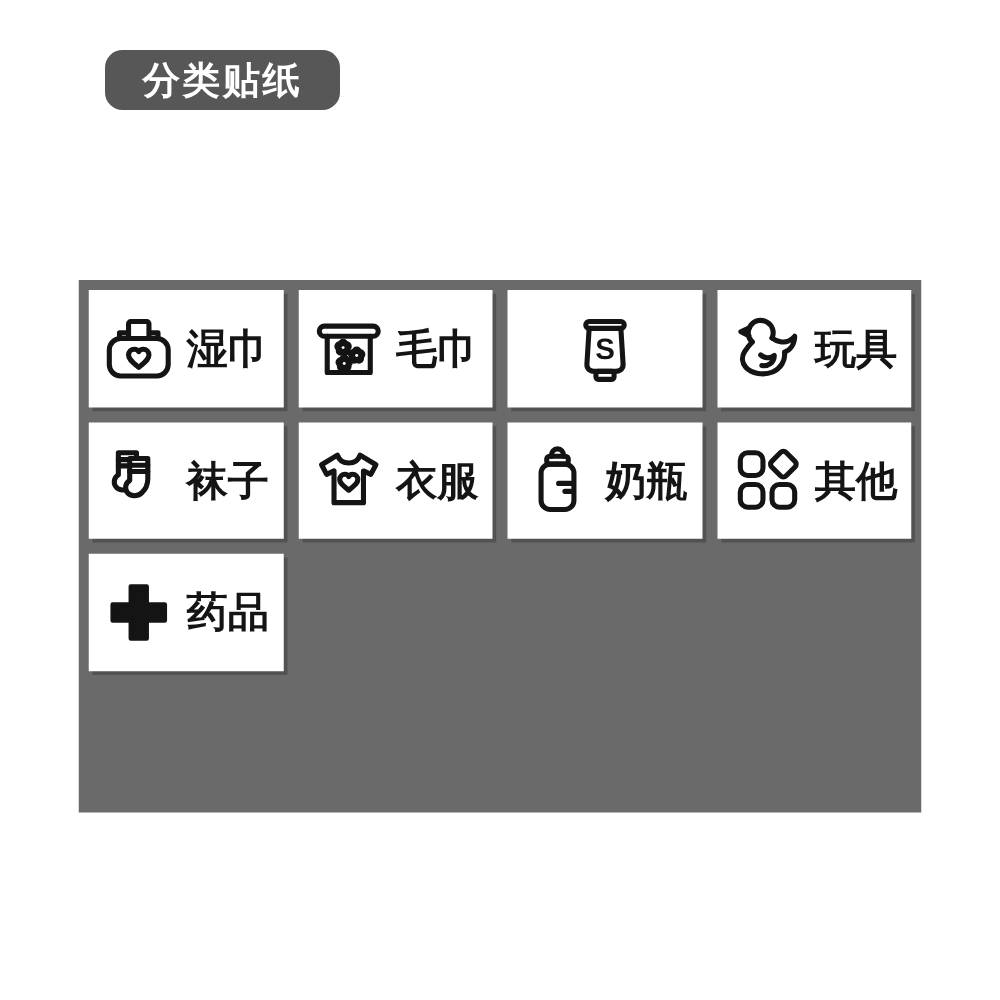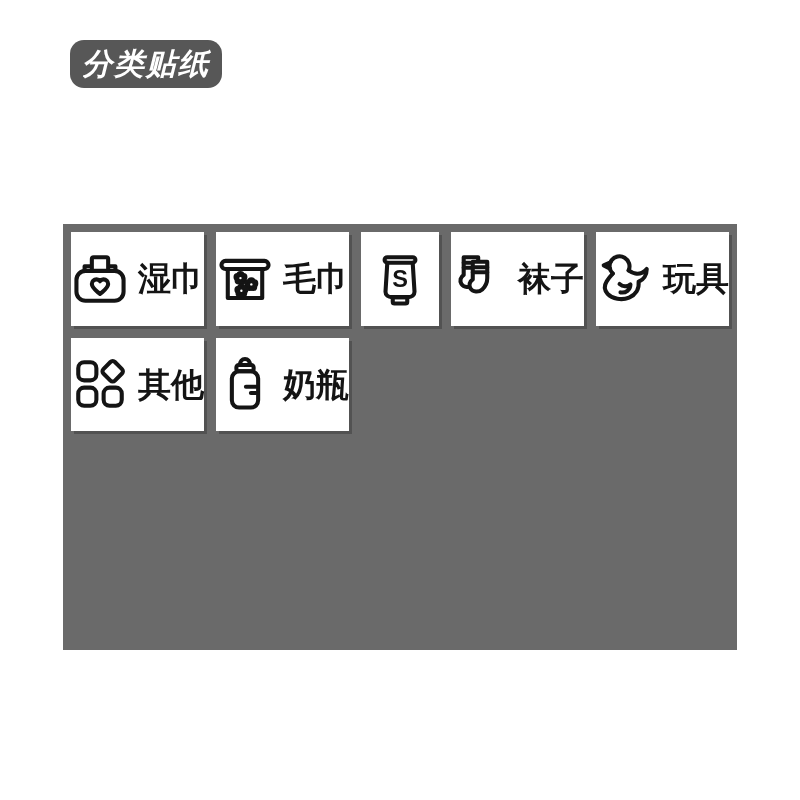--- a/index.html
+++ b/index.html
@@ -5,29 +5,29 @@
   :root{
     --page_bg:#ffffff; --badge_bg:#575757; --badge_text:#ffffff;
     --panel_bg:#6a6a6a; --cell_bg:#ffffff; --ink:#141414;
   }
   html,body{margin:0;padding:0;}
   body{
     width:800px;height:800px;position:relative;background:var(--page_bg);
     font-family:"Liberation Sans","DejaVu Sans",sans-serif;overflow:hidden;
   }
   .badge{
-    position:absolute;left:70px;top:40px;height:48px;
-    display:inline-flex;align-items:center;padding:0 12px;
+    position:absolute;left:84px;top:40px;height:48px;
+    display:inline-flex;align-items:center;padding:0 30px;
     background:var(--badge_bg);color:var(--badge_text);
-    border-radius:14px;font-size:30px;font-weight:700;letter-spacing:2px;font-style:italic;
+    border-radius:14px;font-size:30px;font-weight:700;letter-spacing:2px;
   }
   .panel{
     position:absolute;left:63px;top:224px;width:674px;height:426px;
     background:var(--panel_bg);box-sizing:border-box;padding:8px;
-    display:grid;grid-template-columns:repeat(5,1fr);grid-template-rows:repeat(4,1fr);
+    display:grid;grid-template-columns:repeat(4,1fr);grid-template-rows:repeat(4,1fr);
     gap:12px;
   }
   .cell{
     background:var(--cell_bg);display:flex;align-items:center;justify-content:center;
     gap:9px;box-shadow:3px 3px 0 rgba(0,0,0,0.22);
   }
   .label{font-size:33px;font-weight:700;color:var(--ink);white-space:nowrap;line-height:1;}
   .icon{width:58px;height:58px;flex:none;display:block;}
   .icon .s  {stroke:var(--ink);stroke-width:4.5;fill:none;stroke-linecap:round;stroke-linejoin:round;}
   .icon .sf {stroke:var(--ink);stroke-width:4.5;fill:#ffffff;stroke-linecap:round;stroke-linejoin:round;}
@@ -89,57 +89,70 @@
     <svg class="icon" viewBox="0 0 64 64">
       <rect class="s" x="15" y="8" width="34" height="6" rx="3"></rect>
       <path class="s" d="M18 14 L16 46 C16 50 19 52 23 52 H41 C45 52 48 50 48 46 L46 14"></path>
       <rect class="s" x="24" y="52" width="16" height="7" rx="2"></rect>
       <text x="32" y="41" font-size="26" text-anchor="middle">S</text>
     </svg>
   </div>
 
   <div class="cell">
     <svg class="icon" viewBox="0 0 64 64">
+      <path class="s" d="M18.5 26 A11 11 0 1 1 36 22.5"></path>
+      <path class="s" d="M16 13.5 L8.5 17 L15.5 20.5"></path>
+      <path class="s" d="M36 22.5 C40.5 26 46.5 27 50.5 25.2 C52.5 24.3 54.6 22.8 56 21 C56 27.5 52.5 33 47 35 C48 43 43.5 49.5 36.5 52.5 C28.5 55.8 18 54 12.8 48.3 C9.3 44.3 9 39 11.8 34.6 C13.5 31.8 15.8 28.8 18.5 26"></path>
+      <path class="s" d="M26 37.5 C29.5 40.5 34.5 40.8 38 38 C37.8 44 33 47.8 27 46.8"></path>
+    </svg>
+    <span class="label">玩具</span>
+  </div>
+
+  <div class="cell">
+    <svg class="icon" viewBox="0 0 64 64">
       <g transform="translate(-10,-5)">
         <path class="sf" d="M24 13 H40 V31 C40 36 38.5 40 34.5 43.5 C30.5 47 24 46.5 21.5 42.5 C19.3 39 20.5 34.5 24 32.5 L24 13 Z"></path>
         <path class="s" d="M24 19 H40 M24 24.5 H40"></path>
       </g>
       <path class="sf" d="M24 13 H40 V31 C40 36 38.5 40 34.5 43.5 C30.5 47 24 46.5 21.5 42.5 C19.3 39 20.5 34.5 24 32.5 L24 13 Z"></path>
       <path class="s" d="M24 19 H40 M24 24.5 H40"></path>
     </svg>
     <span class="label">袜子</span>
   </div>
 
+
   <div class="cell">
     <svg class="icon" viewBox="0 0 64 64">
-      <path class="s" d="M18.5 26 A11 11 0 1 1 36 22.5"></path>
-      <path class="s" d="M16 13.5 L8.5 17 L15.5 20.5"></path>
-      <path class="s" d="M36 22.5 C40.5 26 46.5 27 50.5 25.2 C52.5 24.3 54.6 22.8 56 21 C56 27.5 52.5 33 47 35 C48 43 43.5 49.5 36.5 52.5 C28.5 55.8 18 54 12.8 48.3 C9.3 44.3 9 39 11.8 34.6 C13.5 31.8 15.8 28.8 18.5 26"></path>
-      <path class="s" d="M26 37.5 C29.5 40.5 34.5 40.8 38 38 C37.8 44 33 47.8 27 46.8"></path>
+      <path class="s" d="M22 10 L8 18.5 L12.5 27 L19 24 V52 H45 V24 L51.5 27 L56 18.5 L42 10 C40.5 14.5 36.6 17 32 17 C27.4 17 23.5 14.5 22 10 Z"></path>
+      <path class="s" d="M32 41 C27.8 37.4 24 35.2 24 31.6 C24 29 26.1 26.9 28.7 26.9 C30.1 26.9 31.4 27.7 32 28.9 C32.6 27.7 33.9 26.9 35.3 26.9 C37.9 26.9 40 29 40 31.6 C40 35.2 36.2 37.4 32 41 Z"></path>
     </svg>
-    <span class="label">玩具</span>
+    <span class="label">衣服</span>
   </div>
 
-
+  <div class="cell">
+    <svg class="icon" viewBox="0 0 64 64">
+      <path class="s" d="M26.5 11 C26.5 7 28.8 4.5 32 4.5 C35.2 4.5 37.5 7 37.5 11"></path>
+      <rect class="s" x="22.5" y="11" width="19" height="7" rx="2.5"></rect>
+      <rect class="s" x="17.5" y="18" width="29" height="40" rx="8"></rect>
+      <path class="s" d="M33 35 H44 M38.5 42 H44"></path>
+    </svg>
+    <span class="label">奶瓶</span>
+  </div>
 
   <div class="cell">
     <svg class="icon" viewBox="0 0 64 64">
       <rect class="s" x="8" y="8" width="20" height="20" rx="6.5"></rect>
       <rect class="s" x="8" y="36" width="20" height="20" rx="6.5"></rect>
       <rect class="s" x="36" y="36" width="20" height="20" rx="6.5"></rect>
       <rect class="s" x="37" y="9" width="18" height="18" rx="3.5" transform="rotate(45 46 18)"></rect>
     </svg>
     <span class="label">其他</span>
   </div>
 
   <div class="cell">
     <svg class="icon" viewBox="0 0 64 64">
-      <path class="s" d="M26.5 11 C26.5 7 28.8 4.5 32 4.5 C35.2 4.5 37.5 7 37.5 11"></path>
-      <rect class="s" x="22.5" y="11" width="19" height="7" rx="2.5"></rect>
-      <rect class="s" x="17.5" y="18" width="29" height="40" rx="8"></rect>
-      <path class="s" d="M33 35 H44 M38.5 42 H44"></path>
+      <path class="f" d="M25 9 H39 V25 H55 V39 H39 V55 H25 V39 H9 V25 H25 Z"></path>
     </svg>
-    <span class="label">奶瓶</span>
+    <span class="label">药品</span>
   </div>
-
 
 
 </div>
 
 </body></html>

